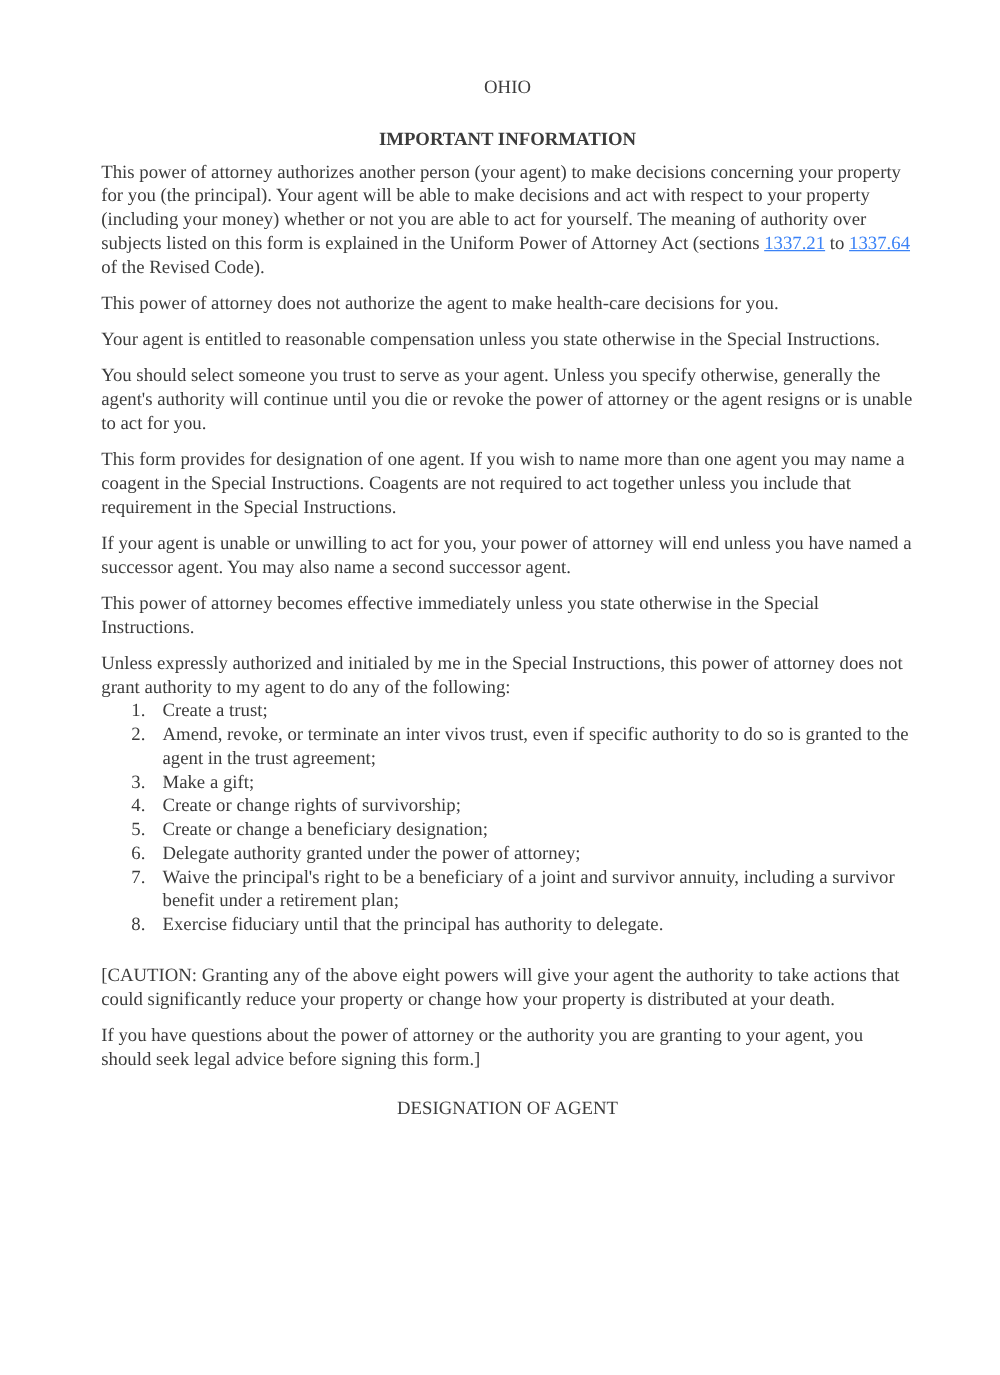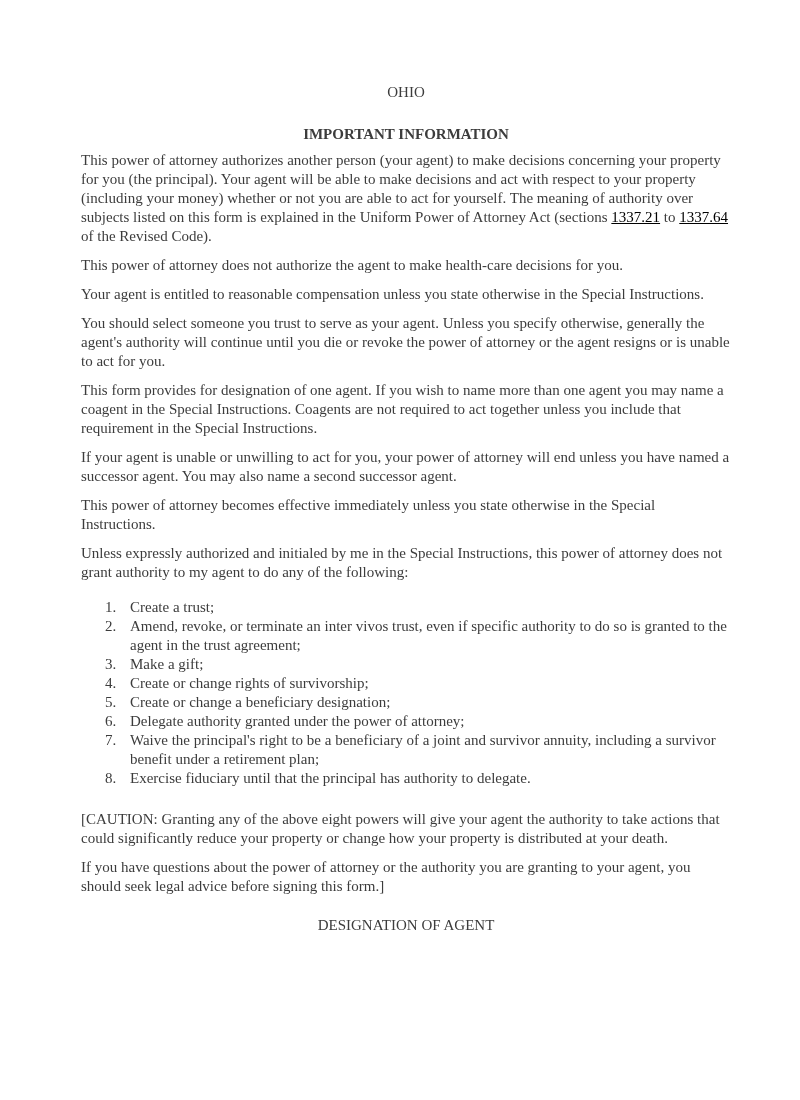--- a/index.html
+++ b/index.html
@@ -6,41 +6,41 @@
     margin: 0;
     padding: 0;
     background: #ffffff;
   }
   .page {
     position: relative;
     width: 800px;
     height: 1100px;
     box-sizing: border-box;
     background: #ffffff;
-    padding: 83px 69px 0 81px;
+    padding: 61px 69px 0 81px;
     font-family: "Liberation Serif", "DejaVu Serif", serif;
     font-size: 15px;
     line-height: 19px;
     color: #3c3c3c;
     overflow: hidden;
   }
   .center { text-align: center; }
   .title-line { margin: 0; }
   .heading { margin: 0; font-weight: normal; }
   .h-imp { margin-top: 23px; font-weight: bold; }
   .h-act { margin-top: 8px; }
   .h-des { margin-top: 20px; }
   p.para {
     margin: 10px 0;
   }
   p.para-intro { margin-top: 7px; }
-  p.para-express { margin-bottom: 16px; font-family: Liberation Serif, serif; }
+  p.para-express { margin-bottom: 0; font-family: Liberation Serif, serif; }
   p.para-caution { margin-top: 22px; }
   a.doclink {
-    color: #000000;
+    color: #3b82f6;
     text-decoration: underline;
     cursor: pointer;
   }
   .numlist { margin: 0; padding: 0; }
   .numrow {
     display: flex;
     margin: 0;
   }
   .numrow .num {
     flex: none;

